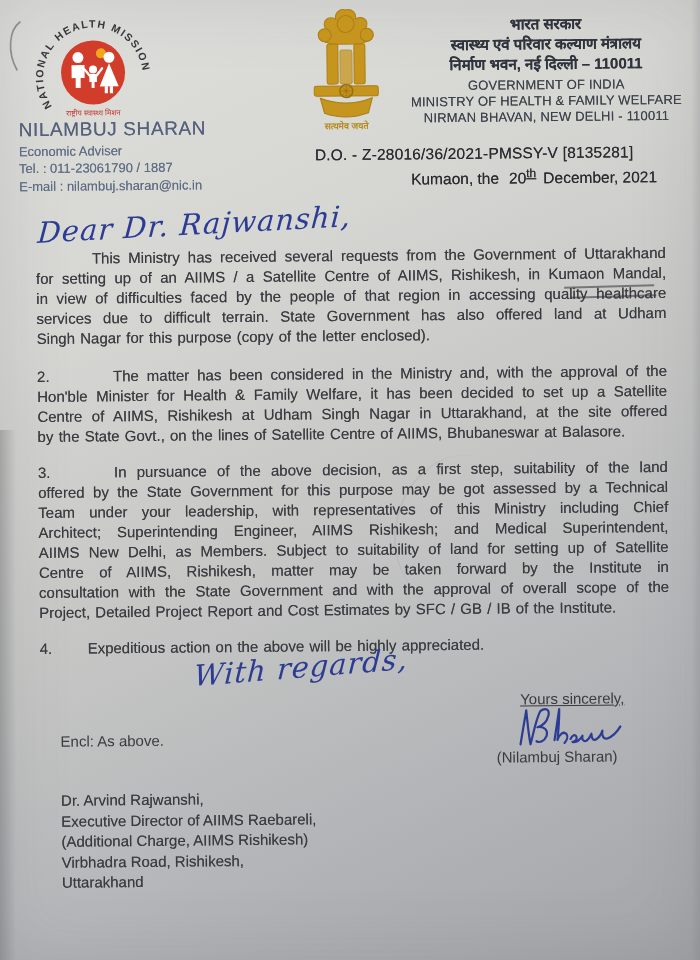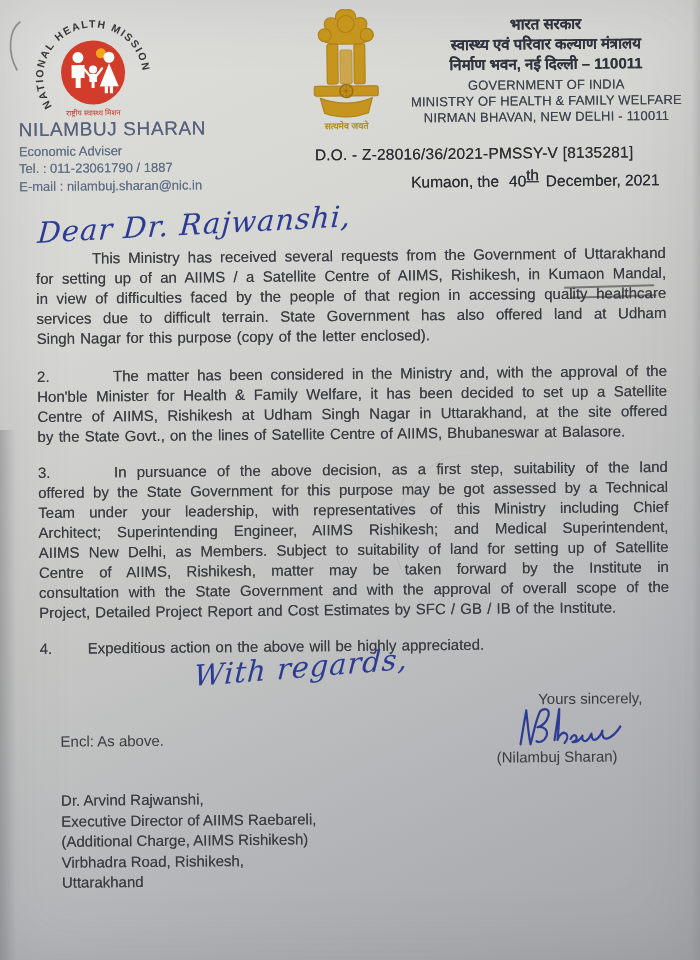--- a/index.html
+++ b/index.html
@@ -16,40 +16,40 @@
   
   .sender{left:22px;top:116px;}
   .sender-name{font-size:19px;letter-spacing:.6px;color:#55607a;text-shadow:0 0 .5px rgba(85,96,122,.8);}
   .sender-line{font-size:13px;color:#5d6b83;margin-top:2.5px;text-shadow:0 0 .4px rgba(93,107,131,.7);}
   .ministry{left:408px;top:16px;width:284px;text-align:center;}
   .ministry .hi{font-size:15px;font-weight:bold;color:#30333c;line-height:20px;text-shadow:0 0 .5px rgba(48,51,60,.8);}
   .ministry .en{font-size:13px;color:#3e424c;line-height:16px;letter-spacing:.2px;text-shadow:0 0 .4px rgba(62,66,76,.8);}
 
   .do-line{left:318px;top:146px;font-size:15.5px;color:#2a2b30;letter-spacing:.2px;text-shadow:0 0 .5px rgba(42,43,48,.85);}
   .date-line{left:414px;top:168px;font-size:15.5px;color:#2a2b30;text-shadow:0 0 .5px rgba(42,43,48,.85);}
-  .date-line sup{font-size:15px;text-decoration:underline;}
+  .date-line sup{font-size:12px;text-decoration:underline;}
   .date-line .gap{display:inline-block;width:10px;}
 
   
   .hand{font-family:"DejaVu Serif","Liberation Serif",serif;font-style:italic;color:#2c3c94;}
   .salutation{left:40px;top:206px;font-size:29px;transform:rotate(-2.5deg) skewX(-7deg);letter-spacing:1px;}
   .regards{left:192px;top:650px;font-size:29px;transform:rotate(-4deg) skewX(-8deg);letter-spacing:1px;}
 
   
   .body{left:38px;top:246px;width:630px;font-size:15px;line-height:20px;word-spacing:1px;
         text-shadow:0 0 .5px rgba(58,59,64,.75);}
   .para{margin:0 0 16px 0;}
   .para:first-child{margin-bottom:18px;}
   .jline{text-align:justify;text-align-last:justify;}
   .lline{text-align:left;}
   .pnum{display:inline-block;width:76px;}
   .pnum-sm{width:48px;}
   .pindent{display:inline-block;width:56px;}
 
-  .sincerely{left:536px;top:692px;font-size:15px;color:#3a3b40;}
+  .sincerely{left:518px;top:692px;font-size:15px;color:#3a3b40;text-decoration:underline;}
   .signatory{left:494px;top:750px;font-size:15px;color:#3a3b40;}
   .encl{left:58px;top:730px;font-size:15px;color:#3a3b40;text-align:right;}
   .recipient{left:58px;top:788px;font-size:15px;line-height:20.5px;color:#3a3b40;text-shadow:0 0 .5px rgba(58,59,64,.7);}
 
   
   .fold{position:absolute;height:1.6px;background:rgba(48,48,52,.55);transform:rotate(-1deg);}
   .fold1{left:566px;top:288px;width:90px;}
   .fold2{left:572px;top:298px;width:86px;}
   .crease{position:absolute;left:395px;top:455px;width:120px;height:150px;border-left:2px solid rgba(120,120,122,.12);border-radius:50%;transform:rotate(18deg);}
   .edge-left{position:absolute;left:0;top:430px;width:16px;height:530px;background:linear-gradient(to right,rgba(88,88,94,.32),transparent);}
@@ -113,21 +113,21 @@
       <div class="hi">भारत सरकार</div>
       <div class="hi">स्वास्थ्य एवं परिवार कल्याण मंत्रालय</div>
       <div class="hi">निर्माण भवन, नई दिल्ली – 110011</div>
       <div class="en" style="margin-top:3px;">GOVERNMENT OF INDIA</div>
       <div class="en">MINISTRY OF HEALTH &amp; FAMILY WELFARE</div>
       <div class="en">NIRMAN BHAVAN, NEW DELHI - 110011</div>
     </div>
 
     <div class="abs do-line">D.O. - Z-28016/36/2021-PMSSY-V [8135281]</div>
     <div class="abs date-line">
-      <span>Kumaon, the</span><span class="gap"></span><span>40</span><sup>th</sup><span class="gap" style="width:7px;"></span><span>December, 2021</span>
+      <span>Kumaon, the</span><span class="gap"></span><span>20</span><sup>th</sup><span class="gap" style="width:7px;"></span><span>December, 2021</span>
     </div>
 
     <div class="abs hand salutation">Dear Dr. Rajwanshi,</div>
 
     <div class="abs body" id="letter-body">
         <div class="para">
           <div class="jline"><span class="pindent"></span>This Ministry has received several requests from the Government of Uttarakhand</div>
           <div class="jline">for setting up of an AIIMS / a Satellite Centre of AIIMS, Rishikesh, in Kumaon Mandal,</div>
           <div class="jline">in view of difficulties faced by the people of that region in accessing quality healthcare</div>
           <div class="jline">services due to difficult terrain. State Government has also offered land at Udham</div>

